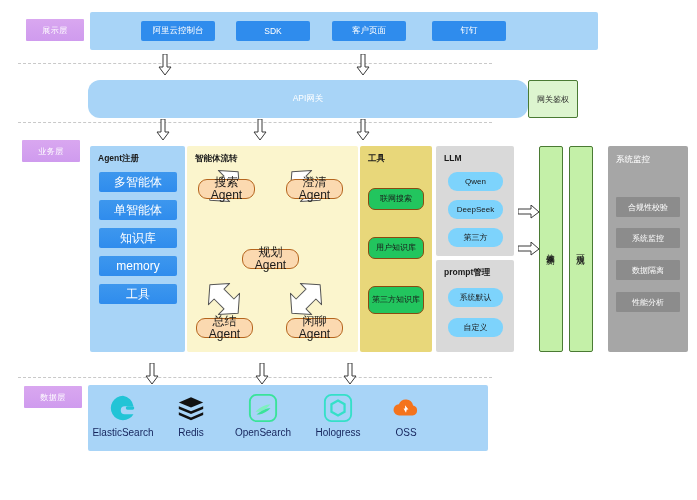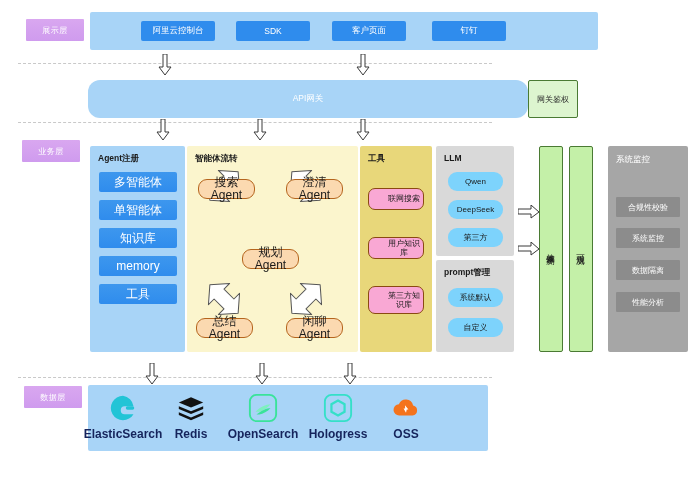--- a/index.html
+++ b/index.html
@@ -58,24 +58,24 @@
   .col-flow{background:#fbf5cd;}
   .flow-node{
     background:#fbd9b0;border:1px solid #b5651d;border-radius:9px;
     color:#1a1a1a;font-size:12px;
     display:flex;align-items:center;justify-content:center;
     text-align:center;line-height:1.1;
   }
 
   .col-tools{background:#e8d77a;}
   .tool-item{
-    background:#f9a8d4;border:1px solid #8a4a12;border-radius:7px;
+    background:#22c55e;border:1px solid #8a4a12;border-radius:7px;
     color:#1a1a1a;font-size:8px;
     display:flex;align-items:center;justify-content:center;
-    text-align:center;line-height:1.15;padding-left:16px;
+    text-align:center;line-height:1.15;
   }
 
   .panel-grey{background:#d9d9d9;border-radius:2px;}
   .llm-item{
     background:#7dd3fc;border-radius:9px;color:#1a1a1a;font-size:8px;
     display:flex;align-items:center;justify-content:center;
   }
 
   .vbar{
     background:#c4f0a8;border:1px solid #4a7a33;border-radius:2px;
@@ -97,21 +97,21 @@
     border-radius:1px;
   }
 
   
   .data-band{background:#a8d4f7;border-radius:2px;}
   .data-cell{
     display:flex;flex-direction:column;align-items:center;
     justify-content:flex-start;
   }
   .data-cell .lbl{
-    font-size:12px;color:#15245c;margin-top:4px;font-weight:bold;
+    font-size:10px;color:#15245c;margin-top:4px;font-weight:normal;
   }
   .ico{width:30px;height:30px;display:block;}
 
   
   .dashed{
     border-top:1px dashed #c9c9c9;height:0;
   }
 
   
   .arrow-d,.arrow-r{display:block;}

